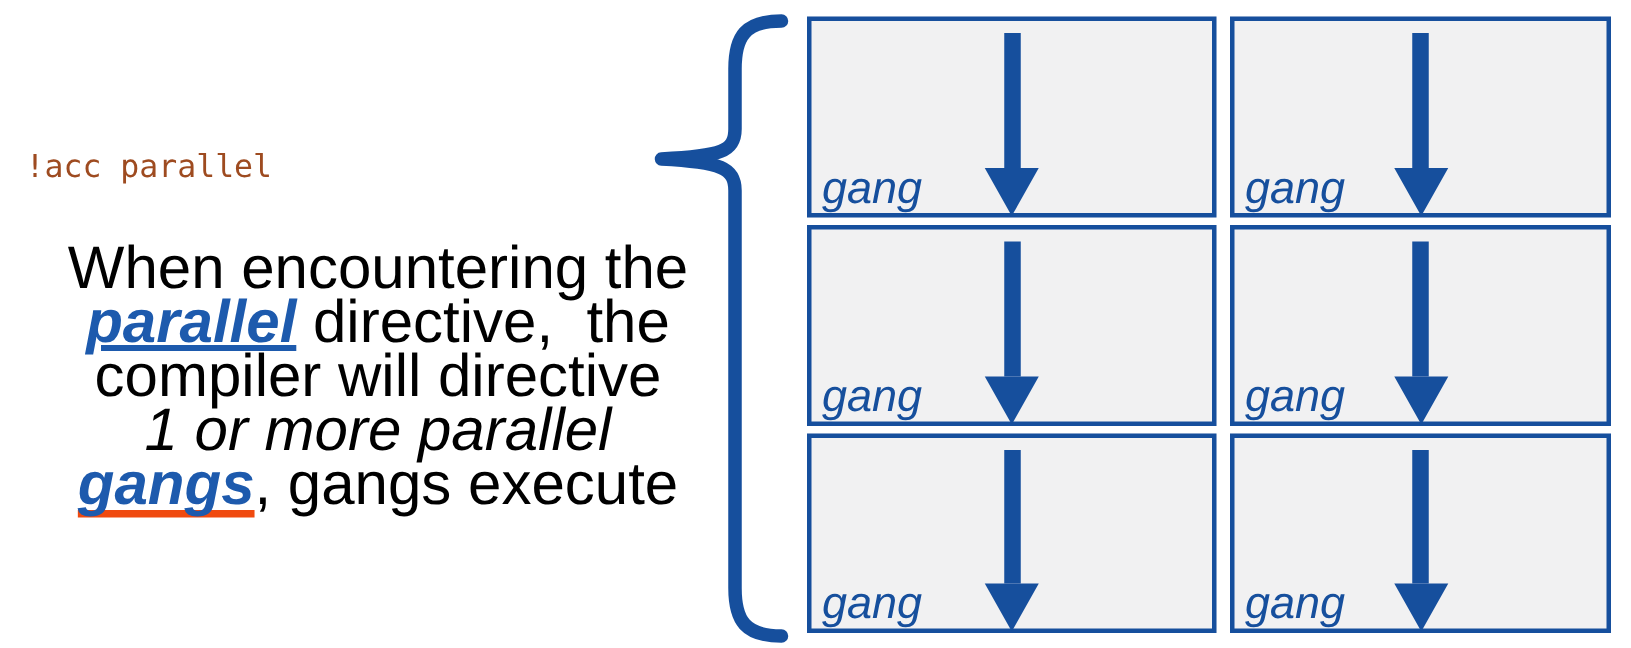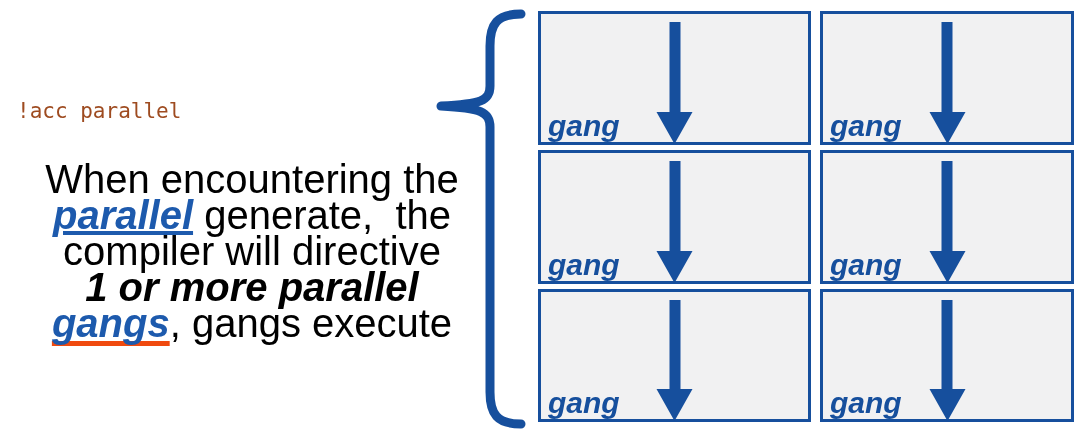--- a/index.html
+++ b/index.html
@@ -40,21 +40,21 @@
     left: 42px;
     top: 161px;
     width: 420px;
     text-align: center;
     font-size: 40px;
     line-height: 36px;
     color: #000000;
   }
   .desc-line { white-space: pre-wrap; }
   .seg-plain { }
-  .seg-italic { font-style: italic; font-weight: bold; }
+  .seg-italic { font-style: italic; }
   .seg-em-blue {
     color: var(--text-blue);
     font-weight: bold;
     font-style: italic;
     text-decoration: underline;
   }
   .seg-em-blue-underlined {
     color: var(--text-blue);
     font-weight: bold;
     font-style: italic;
@@ -89,21 +89,21 @@
     border: 3px solid var(--shape-blue);
     background: var(--box-bg);
     box-sizing: border-box;
   }
   .gang-label {
     position: absolute;
     left: 7px;
     bottom: 0px;
     font-size: 30px;
     line-height: 32px;
-    font-weight: bold;
+    font-weight: normal;
     font-style: italic;
     color: var(--shape-blue);
   }
   .down-arrow {
     position: absolute;
     left: 50%;
     top: 8px;
     bottom: -2px;
     transform: translateX(-50%);
     width: 37px;
@@ -125,21 +125,21 @@
 </style>
 </head>
 <body>
 
 <div class="slide">
 
   <div class="code-label">!acc parallel</div>
 
   <div class="description">
       <div class="desc-line"><span class="seg-plain">When encountering the</span></div>
-      <div class="desc-line"><span class="seg-em-blue">parallel</span><span class="seg-plain"> generate,  the</span></div>
+      <div class="desc-line"><span class="seg-em-blue">parallel</span><span class="seg-plain"> directive,  the</span></div>
       <div class="desc-line"><span class="seg-plain">compiler will directive</span></div>
       <div class="desc-line"><span class="seg-italic">1 or more parallel</span></div>
       <div class="desc-line"><span class="seg-em-blue-underlined">gangs</span><span class="seg-plain">, gangs execute</span></div>
     </div>
 
   <svg class="brace-svg" viewBox="0 0 1087 432" aria-hidden="true">
     <path d="M 521 14
              C 497 14 490 24 490 46
              L 490 86
              C 490 101 481 104 441 106

